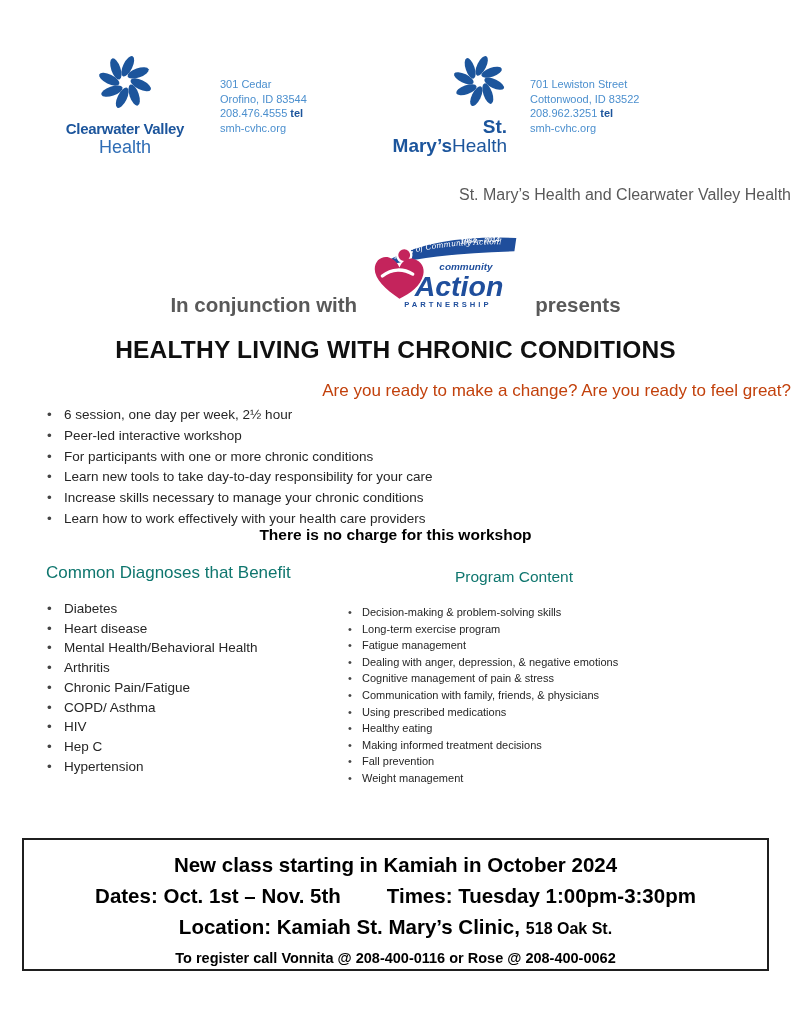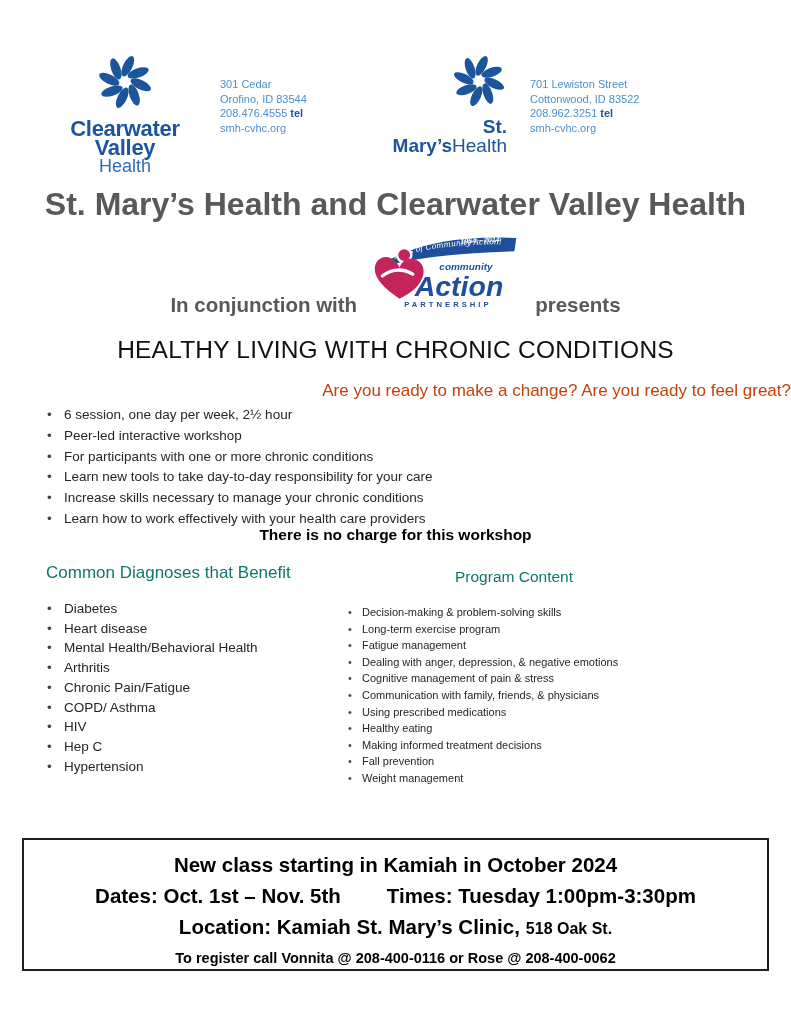--- a/index.html
+++ b/index.html
@@ -7,42 +7,42 @@
   .page {
     position:relative; width:791px; height:1024px; background:#fff;
     font-family:"Liberation Sans", sans-serif; overflow:hidden;
   }
 
   
   .logo-group { position:absolute; text-align:center; }
   .cvh-logo { left:55px; top:53px; width:140px; }
   .smh-logo { left:372px; top:53px; width:135px;text-align:right; }
   .logo-name { margin-top:4px; color:#1c559c; line-height:19px; }
-  .cvh-name-top { font-size:22px; font-weight:700; letter-spacing:-0.3px; }
+  .cvh-name-top { font-size:15px; font-weight:700; letter-spacing:-0.3px; }
   .cvh-name-bottom { font-size:18px; font-weight:400; color:#2f6db5; }
   .smh-name { font-size:19px; }
   .smh-name .bold { font-weight:700; }
   .smh-name .light { font-weight:400; }
 
   .address { position:absolute; top:77px; font-size:11px; line-height:14.5px; color:#4b8fce; }
   .cvh-address { left:220px; }
   .smh-address { left:530px; }
   .address .tel { font-weight:700; color:#1c559c; margin-left:3px; }
 
   
-  .main-title { position:absolute; top:186px; left:0; width:100%; text-align:center;
-    font-size:32px; font-weight:700; color:#595959; }
+  .main-title { position:absolute; top:186px; left:0; width:100%; text-align:right;
+    font-size:16px; font-weight:400; color:#595959; }
 
   .conjunction-row { position:absolute; top:230px; left:0; width:100%; height:92px;
     display:flex; justify-content:center; align-items:flex-end; gap:13px; }
   .conj-text { font-size:20.5px; font-weight:700; color:#595959; padding-bottom:5px; }
   .cap-logo { width:152px; height:92px; }
 
   .headline { position:absolute; top:336px; left:0; width:100%; text-align:center;
-    font-size:24.5px; font-weight:400; color:#101010; letter-spacing:0.2px; }
+    font-size:24.5px; font-weight:700; color:#101010; letter-spacing:0.2px; }
   .question { position:absolute; top:381px; left:0; width:100%; text-align:right;
     font-size:17px; color:#c2410c; }
 
   
   ul { list-style:none; }
   .bullet-item { position:relative; padding-left:18px; color:#262626; }
   .bullet-item::before { content:"\2022"; position:absolute; left:1px; color:#444; }
 
   .features { position:absolute; left:46px; top:405px; font-size:13.5px; }
   .features .bullet-item { line-height:20.8px; }

